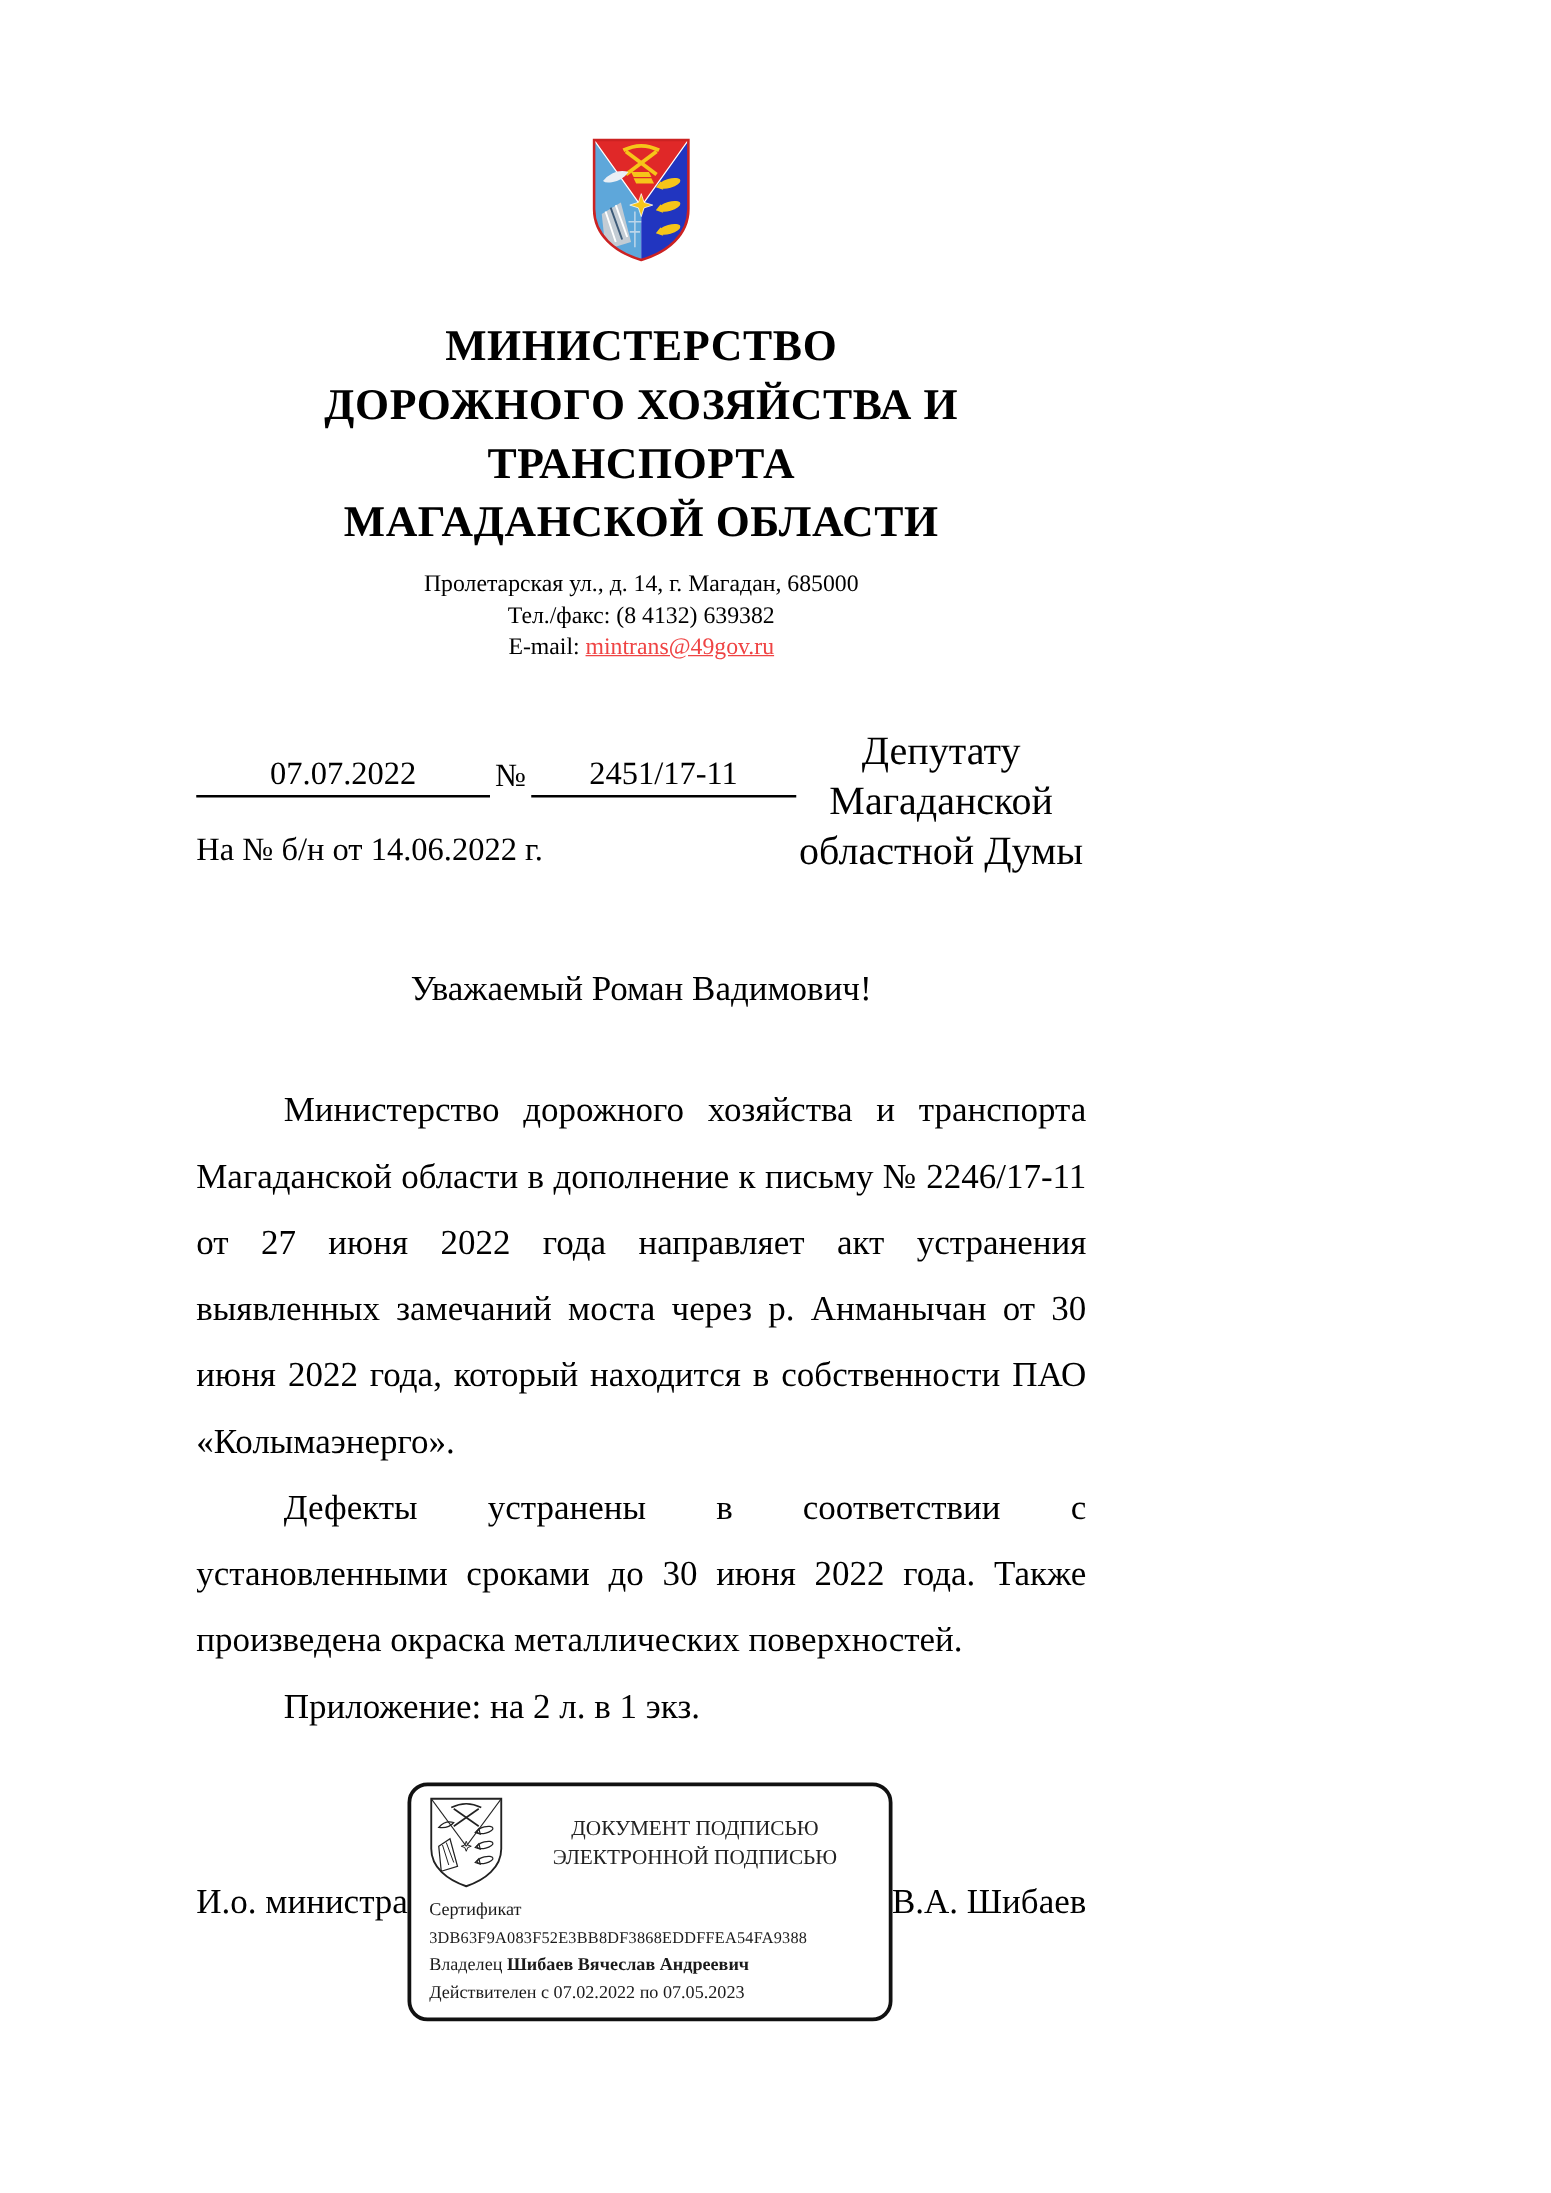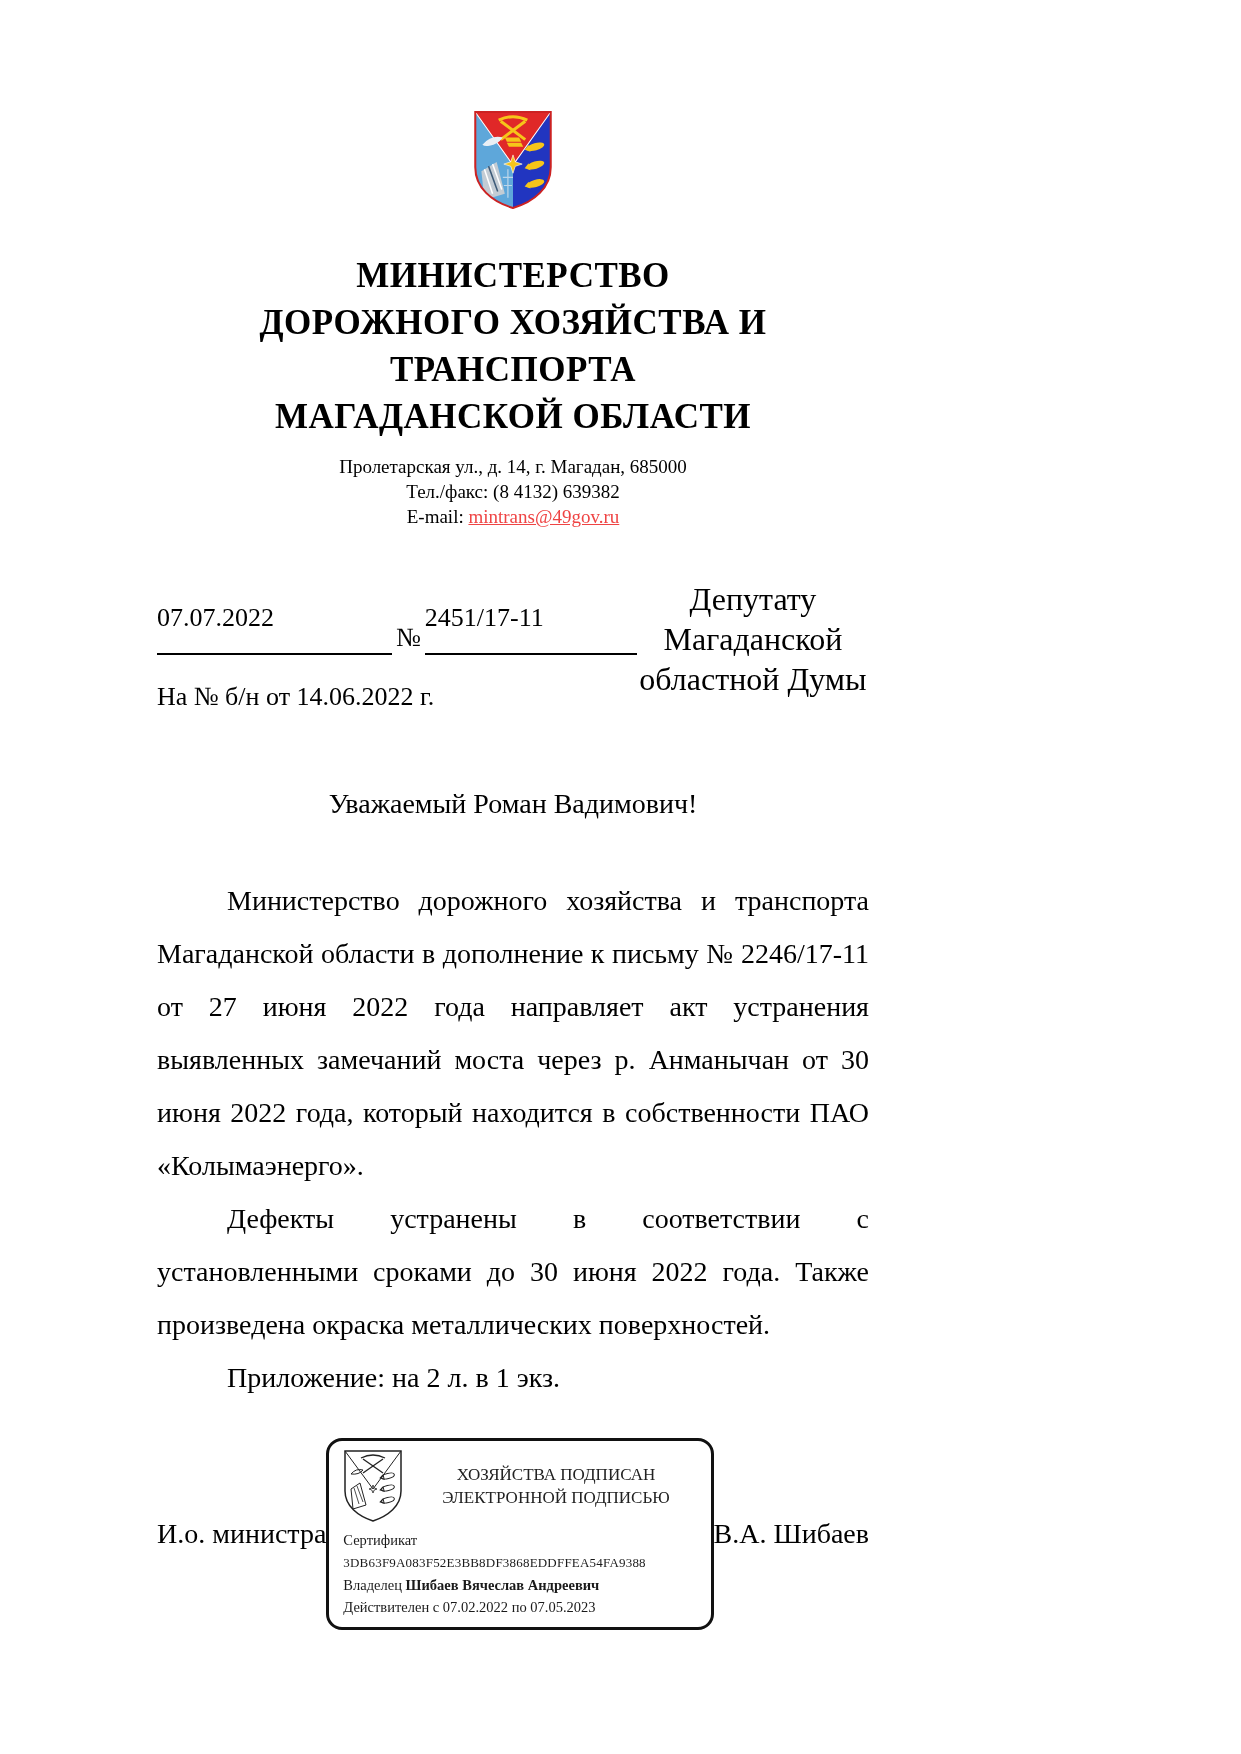--- a/index.html
+++ b/index.html
@@ -28,21 +28,21 @@
     margin-top:14px;
     text-align:center;
     font-size:19px;
     line-height:25px;
   }
   .email-link { color:#ef4444; text-decoration:underline; cursor:pointer; }
 
   .ref-row { display:flex; justify-content:space-between; margin-top:50px; }
   .ref-left { width:500px; font-size:26px; }
   .date-line { display:flex; align-items:flex-end; margin-top:24px; }
-  .u-seg { border-bottom:2px solid #000; text-align:left; padding-bottom:20px; }
+  .u-seg { border-bottom:2px solid #000; text-align:center; padding-bottom:2px; }
   .u-date { width:235px; }
   .u-num  { width:212px; }
   .no-sign { padding:0 4px 2px 4px; }
   .reply-line { margin-top:27px; }
 
   .ref-right { width:348px; text-align:center; font-size:32px; line-height:40px; }
   .recipient-name { margin-top:27px; }
 
   .salutation { margin-top:76px; text-align:center; font-size:28px; }
 
@@ -178,21 +178,21 @@
               <ellipse cx="45" cy="39" rx="6.5" ry="2.6"></ellipse>
               <polygon points="37,39 40.5,36.8 40.5,41.2"></polygon>
             </g>
             <g transform="rotate(-14 45 51)">
               <ellipse cx="45" cy="51" rx="6.5" ry="2.6"></ellipse>
               <polygon points="37,51 40.5,48.8 40.5,53.2"></polygon>
             </g>
           </g>
         </svg>
         <div class="stamp-title">
-          <div>ХОЗЯЙСТВА ПОДПИСАН</div>
+          <div>ДОКУМЕНТ ПОДПИСЬЮ</div>
           <div>ЭЛЕКТРОННОЙ ПОДПИСЬЮ</div>
         </div>
       </div>
       <div class="stamp-lines">
         <div><span>Сертификат </span><span class="cert-value">3DB63F9A083F52E3BB8DF3868EDDFFEA54FA9388</span></div>
         <div><span>Владелец </span><span class="owner-name">Шибаев Вячеслав Андреевич</span></div>
         <div>Действителен с  07.02.2022 по  07.05.2023</div>
       </div>
     </div>
 

